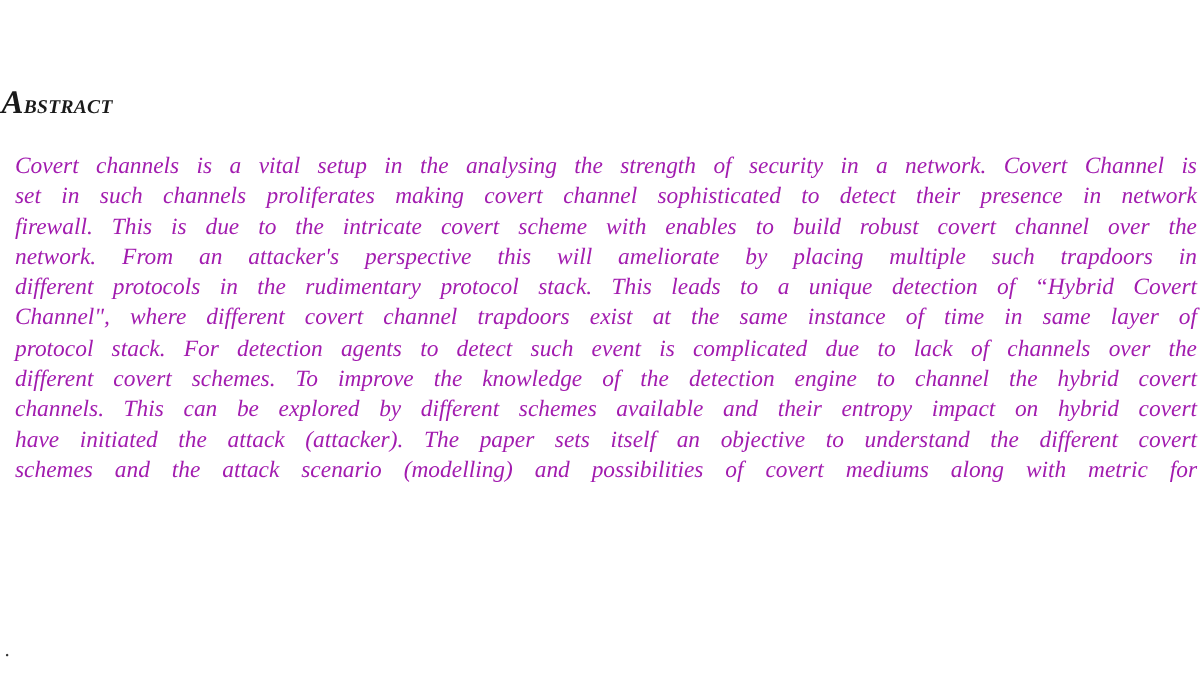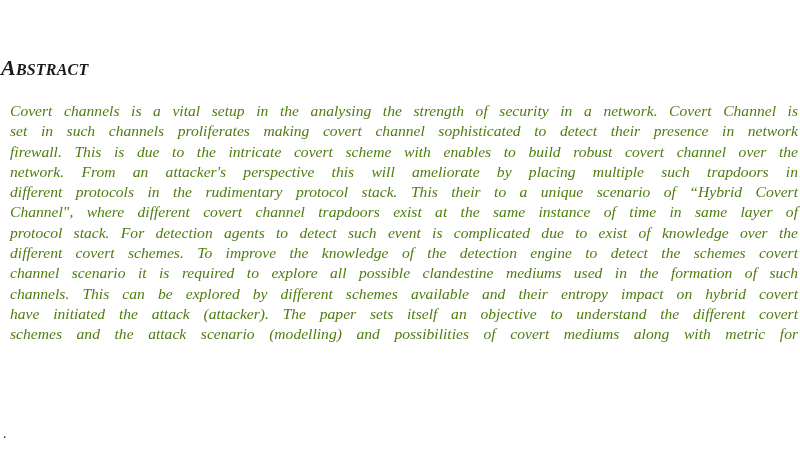--- a/index.html
+++ b/index.html
@@ -19,33 +19,33 @@
     position: absolute;
     left: 1px;
     top: 55px;
     font-size: 20px;
     font-weight: bold;
     font-style: italic;
     letter-spacing: 0.2px;
     margin: 0;
   }
   .heading .cap { font-size: 22px; }
-  .heading .sc { font-size: 16px; margin-top: 44px; }
+  .heading .sc { font-size: 13px; margin-top: 44px; }
   .abstract-body {
     position: absolute;
     left: 10px;
     top: 101px;
     width: 788px;
     margin: 0;
     font-size: 15.6px;
     line-height: 20.3px;
     font-style: italic;
     text-align: justify;
     text-align-last: left;
-    color: #4d7c0f;
+    color: #a21caf;
   }
   .line {
     display: block;
     text-align: justify;
     text-align-last: justify;
     white-space: nowrap;
   }
   .line.last {
     text-align-last: left;
   }
@@ -60,23 +60,22 @@
 </head>
 <body>
 
 <h2 class="heading"><span class="cap">A</span><span class="sc">BSTRACT</span></h2>
 
 <div class="abstract-body">
   <span class="line">Covert channels is a vital setup in the analysing the strength of security in a network. Covert Channel is</span>
   <span class="line">set in such channels proliferates making covert channel sophisticated to detect their presence in network</span>
   <span class="line">firewall. This is due to the intricate covert scheme with enables to build robust covert channel over the</span>
   <span class="line">network. From an attacker's perspective this will ameliorate by placing multiple such trapdoors in</span>
-  <span class="line">different protocols in the rudimentary protocol stack. This their to a unique scenario of “Hybrid Covert</span>
+  <span class="line">different protocols in the rudimentary protocol stack. This leads to a unique detection of “Hybrid Covert</span>
   <span class="line">Channel", where different covert channel trapdoors exist at the same instance of time in same layer of</span>
-  <span class="line">protocol stack. For detection agents to detect such event is complicated due to exist of knowledge over the</span>
-  <span class="line">different covert schemes. To improve the knowledge of the detection engine to detect the schemes covert</span>
-  <span class="line">channel scenario it is required to explore all possible clandestine mediums used in the formation of such</span>
+  <span class="line">protocol stack. For detection agents to detect such event is complicated due to lack of channels over the</span>
+  <span class="line">different covert schemes. To improve the knowledge of the detection engine to channel the hybrid covert</span>
   <span class="line">channels. This can be explored by different schemes available and their entropy impact on hybrid covert</span>
   <span class="line">have initiated the attack (attacker). The paper sets itself an objective to understand the different covert</span>
   <span class="line">schemes and the attack scenario (modelling) and possibilities of covert mediums along with metric for</span>
 </div>
 
 <span class="stray-dot">.</span>
 
 </body></html>

